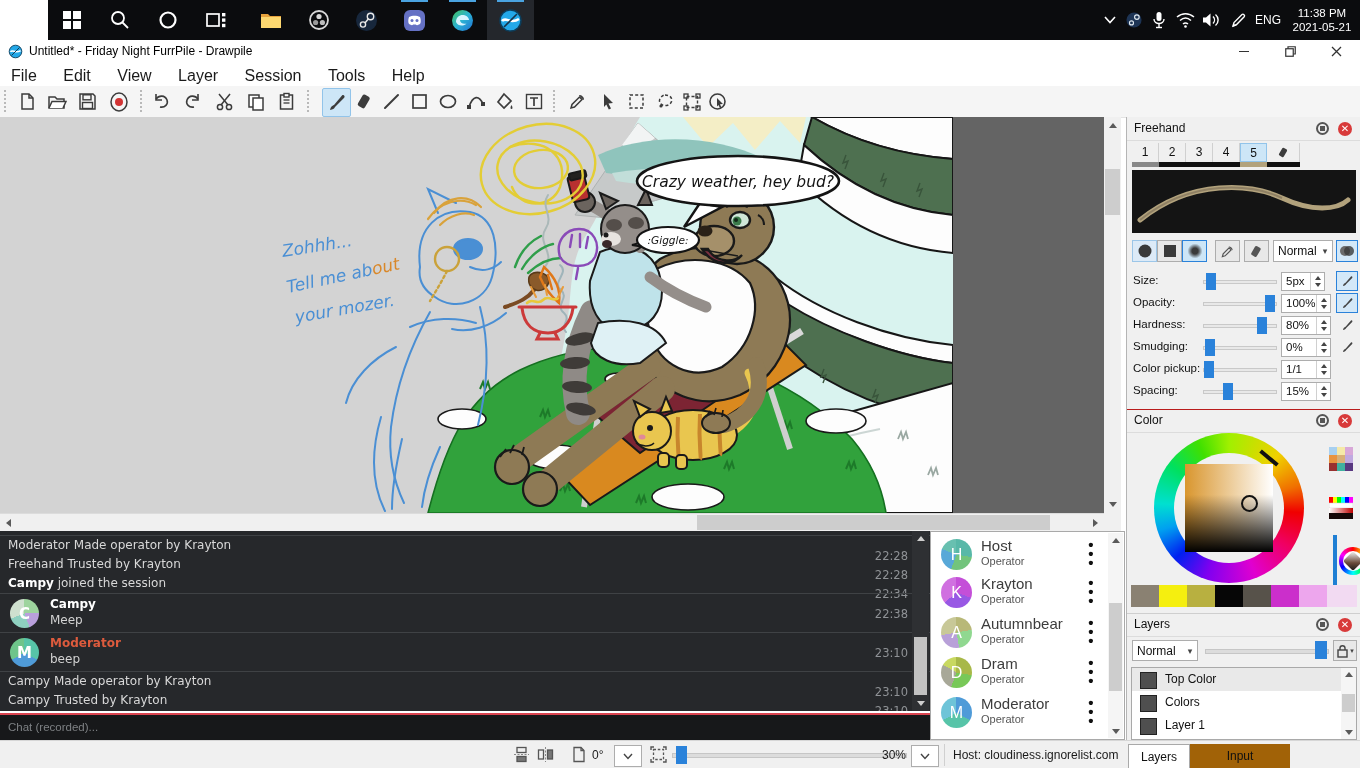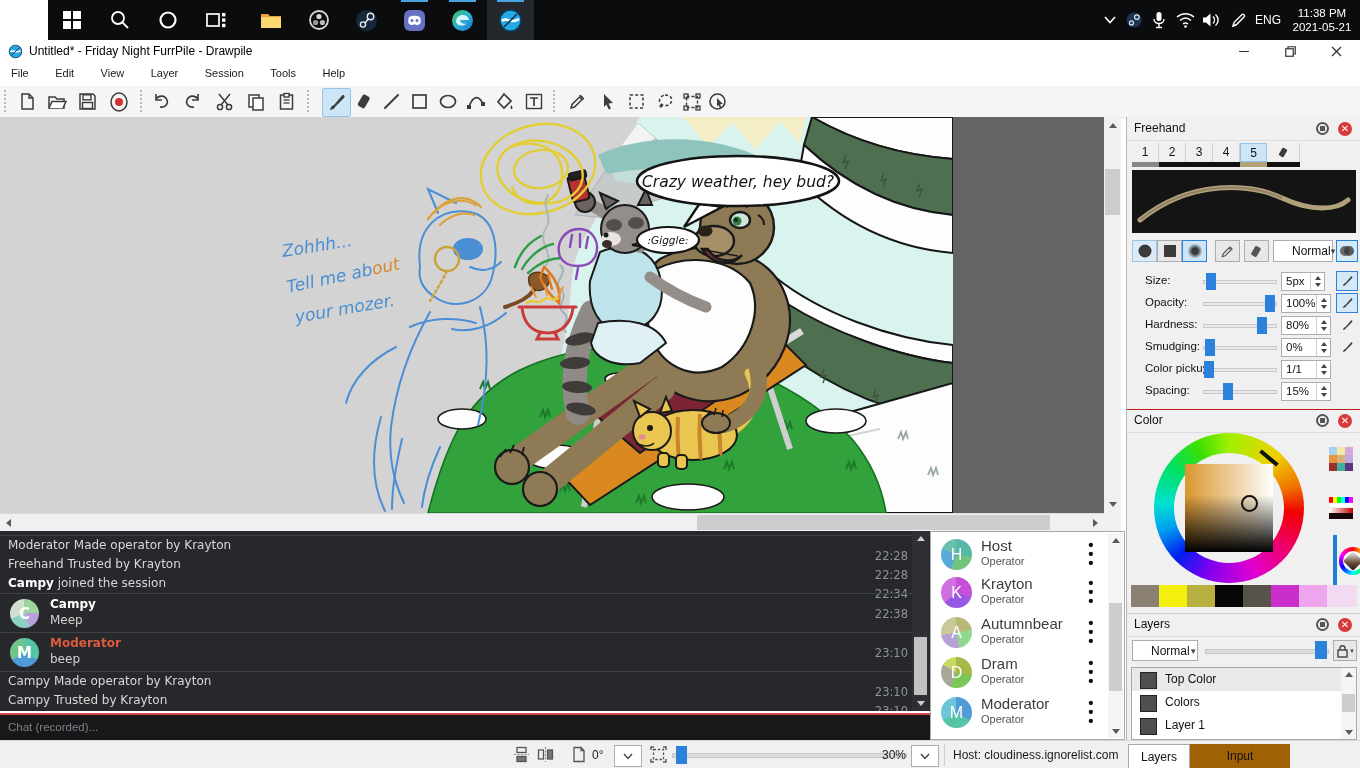--- a/index.html
+++ b/index.html
@@ -11,21 +11,21 @@
   .tb-cell{position:absolute;top:0;width:47px;height:40px;display:flex;align-items:center;justify-content:center;}
   .tb-run{position:absolute;top:0;left:10px;right:10px;height:2px;background:#4aa3e0;}
   .tb-active{background:#24272c;}
   .tray-txt{color:#fff;font-size:12px;}
   .clock{color:#fff;font-size:11.5px;text-align:center;line-height:14px;}
   
   #titlebar{left:0;top:40px;width:1360px;height:23px;background:#ffffff;}
   .title-txt{font-size:12px;color:#000;}
   .wbtn{position:absolute;top:0;width:36px;height:23px;display:flex;align-items:center;justify-content:center;}
   #menubar{left:0;top:63px;width:1360px;height:23px;background:#ffffff;}
-  .menu-item{display:inline-block;padding:4px 11px 0 11px;font-size:11px;color:#1a1a1a;}
+  .menu-item{display:inline-block;padding:4px 11px 0 11px;font-size:16px;color:#1a1a1a;}
   #toolbar{left:0;top:86px;width:1360px;height:31px;background:#f5f5f5;border-bottom:1px solid #e3e3e3;}
   .tool-btn{position:absolute;top:2px;width:27px;height:27px;display:flex;align-items:center;justify-content:center;border-radius:2px;}
   .tool-active{background:#cde6f7;border:1px solid #92c4ea;}
   .tb-handle{position:absolute;top:4px;width:4px;height:22px;
      background-image:repeating-linear-gradient(#b9b9b9 0 2px,transparent 2px 4px);background-size:2px 100%;background-repeat:no-repeat;background-position:1px 0;}
   
   .sb{position:absolute;background:#f0f0f0;}
   .sb-thumb{position:absolute;background:#cdcdcd;}
   .tri{width:0;height:0;}
   .tri-up{border-left:4px solid transparent;border-right:4px solid transparent;border-bottom:5px solid #5a5a5a;}
@@ -62,36 +62,36 @@
   .p-head{position:absolute;left:0;width:234px;height:22px;border-bottom:1px solid #dcdcdc;}
   .p-title{position:absolute;left:7px;top:3px;font-size:12px;color:#111;}
   .p-float{position:absolute;right:32px;top:4px;width:13px;height:13px;border-radius:50%;border:2px solid #555;box-sizing:border-box;display:flex;align-items:center;justify-content:center;}
   .p-float i{width:5px;height:5px;background:#555;}
   .p-close{position:absolute;right:9px;top:4px;width:14px;height:14px;border-radius:50%;background:#d83a3a;color:#fff;font-size:10px;line-height:14px;text-align:center;}
   .slot{position:absolute;top:0;height:19px;text-align:center;font-size:12px;color:#111;line-height:19px;border-right:1px solid #d0d0d0;box-sizing:border-box;}
   .slot-strip{position:absolute;top:19px;height:5px;}
   .slot-on{background:#cde6f7;border:1px solid #92c4ea;}
   .fh-btn{position:absolute;border:1px solid #adadad;background:#e8e8e8;display:flex;align-items:center;justify-content:center;box-sizing:border-box;}
   .fh-on{background:#d3e8f8;border:1px solid #2a82da;}
-  .sl-label{position:absolute;font-size:11.5px;color:#111;margin-left:12px;}
+  .sl-label{position:absolute;font-size:11.5px;color:#111;}
   .sl-track{position:absolute;height:4px;background:#e8e8e8;border:1px solid #c9c9c9;box-sizing:border-box;}
   .sl-thumb{position:absolute;width:10px;height:17px;background:#2a82da;}
   .spin{position:absolute;height:19px;background:#fff;border:1px solid #adadad;box-sizing:border-box;font-size:11.5px;color:#111;}
   .spin span{position:absolute;left:4px;top:2px;}
   .spin .arr{position:absolute;right:0;top:0;width:13px;height:100%;border-left:1px solid #d0d0d0;display:flex;flex-direction:column;align-items:center;justify-content:space-evenly;}
   .spin .arr .tri-up{border-bottom-color:#444;border-left-width:3px;border-right-width:3px;border-bottom-width:4px;}
   .spin .arr .tri-dn{border-top-color:#444;border-left-width:3px;border-right-width:3px;border-top-width:4px;}
   .swatch{position:absolute;top:0;width:28px;height:22px;}
   .layer-row{position:relative;height:23px;font-size:12px;color:#111;}
   .layer-sel{background:#e9e9e9;}
   .l-thumb{position:absolute;left:8px;top:4px;width:15px;height:15px;background:#4f4f4f;border:1px solid #222;}
   .l-name{position:absolute;left:33px;top:4px;}
   .tab{position:absolute;top:744px;height:24px;display:flex;align-items:center;justify-content:center;font-size:12px;color:#111;}
   .dd{position:absolute;background:#fff;border:1px solid #adadad;box-sizing:border-box;font-size:12px;color:#111;display:flex;align-items:center;}
-  .dd .lbl{padding-left:18px;flex:1;}
+  .dd .lbl{padding-left:4px;flex:1;}
   .dd .chev{width:14px;text-align:center;color:#444;font-size:9px;}
 </style>
 </head>
 <body>
 
 <div id="screen">
 
   <div id="taskbar" class="abs">
     <div class="tb-cell" style="left:0;">
       <svg width="22" height="22" viewBox="0 0 22 22">

